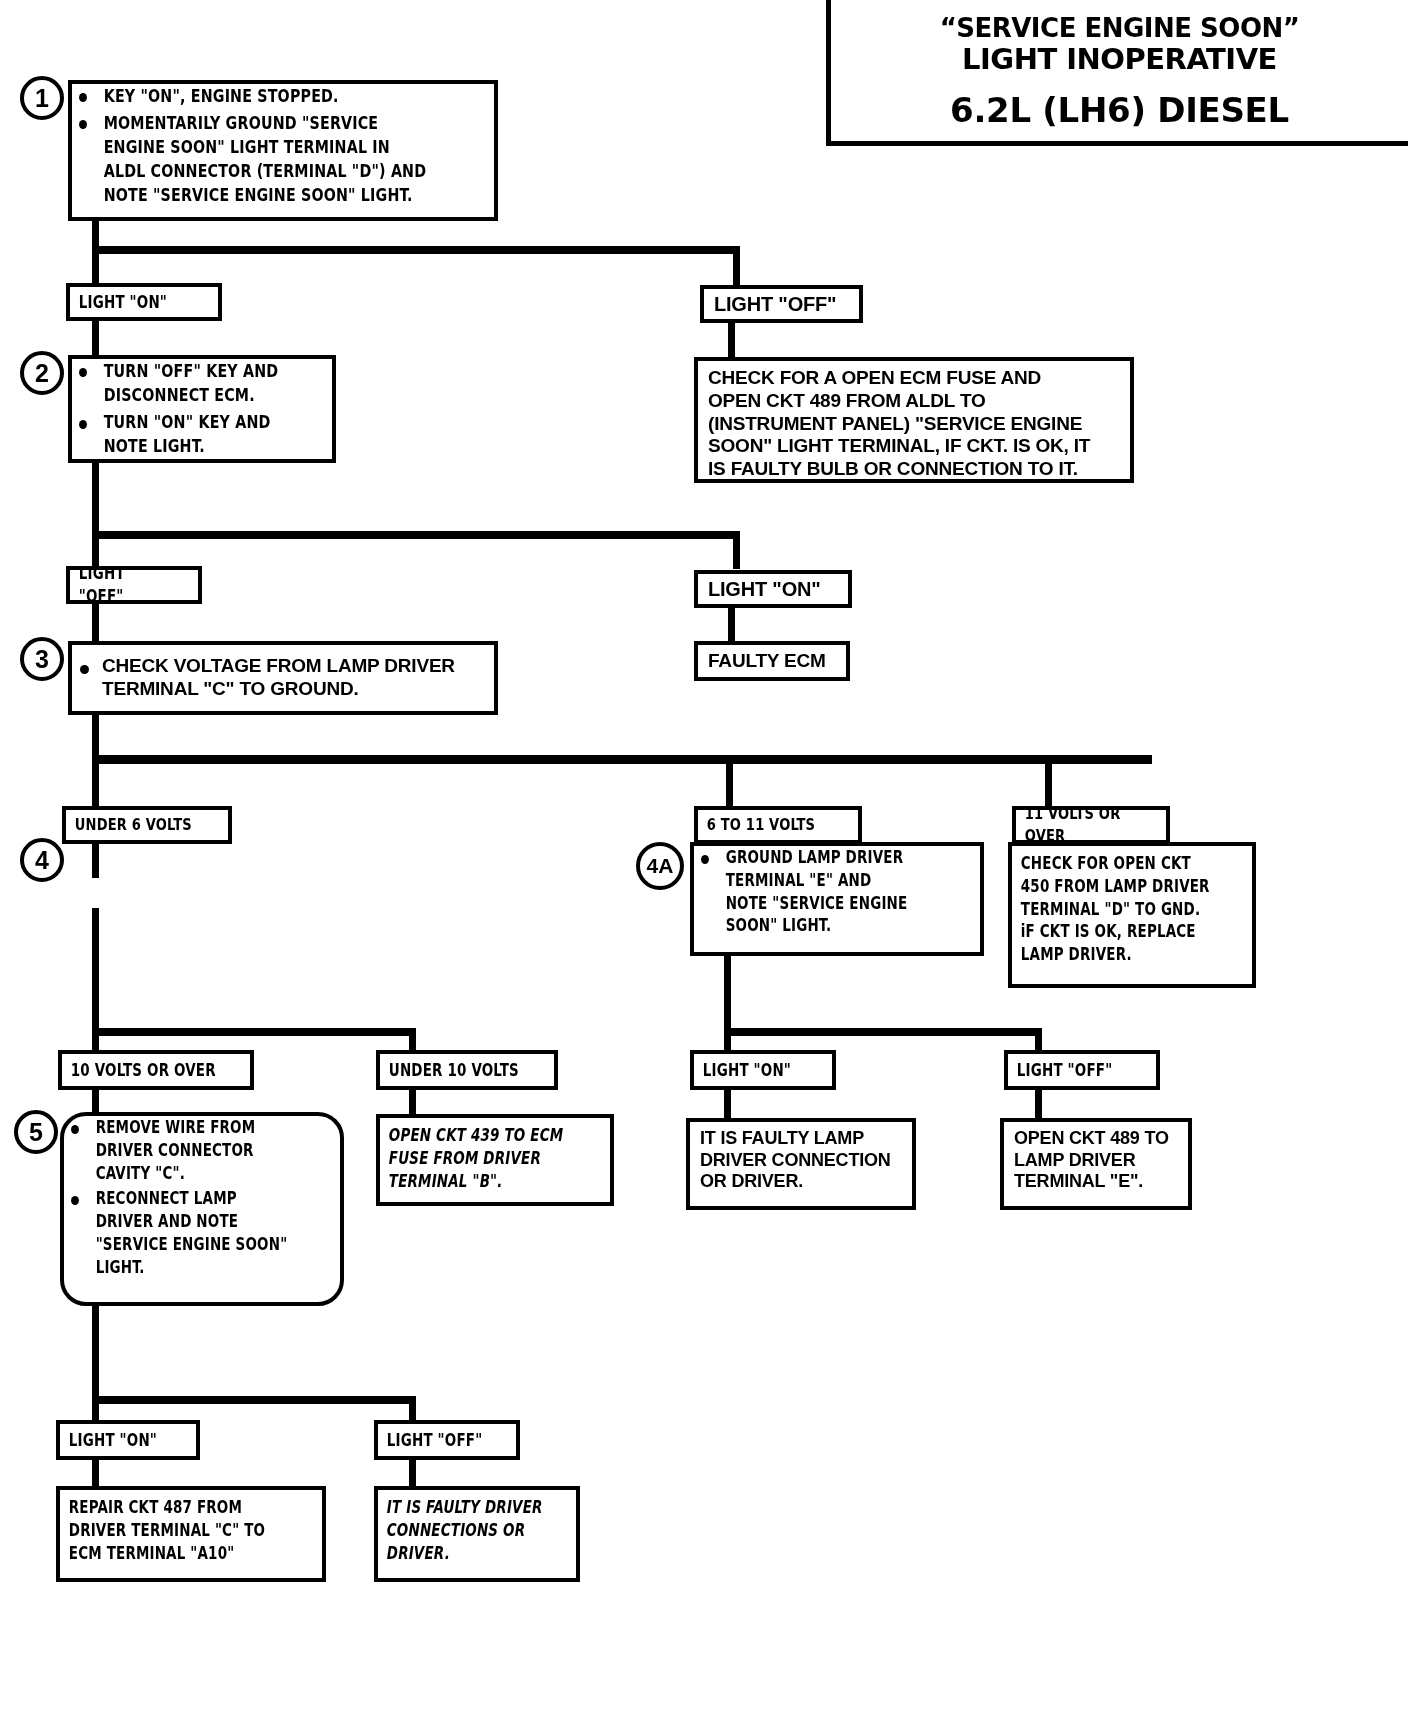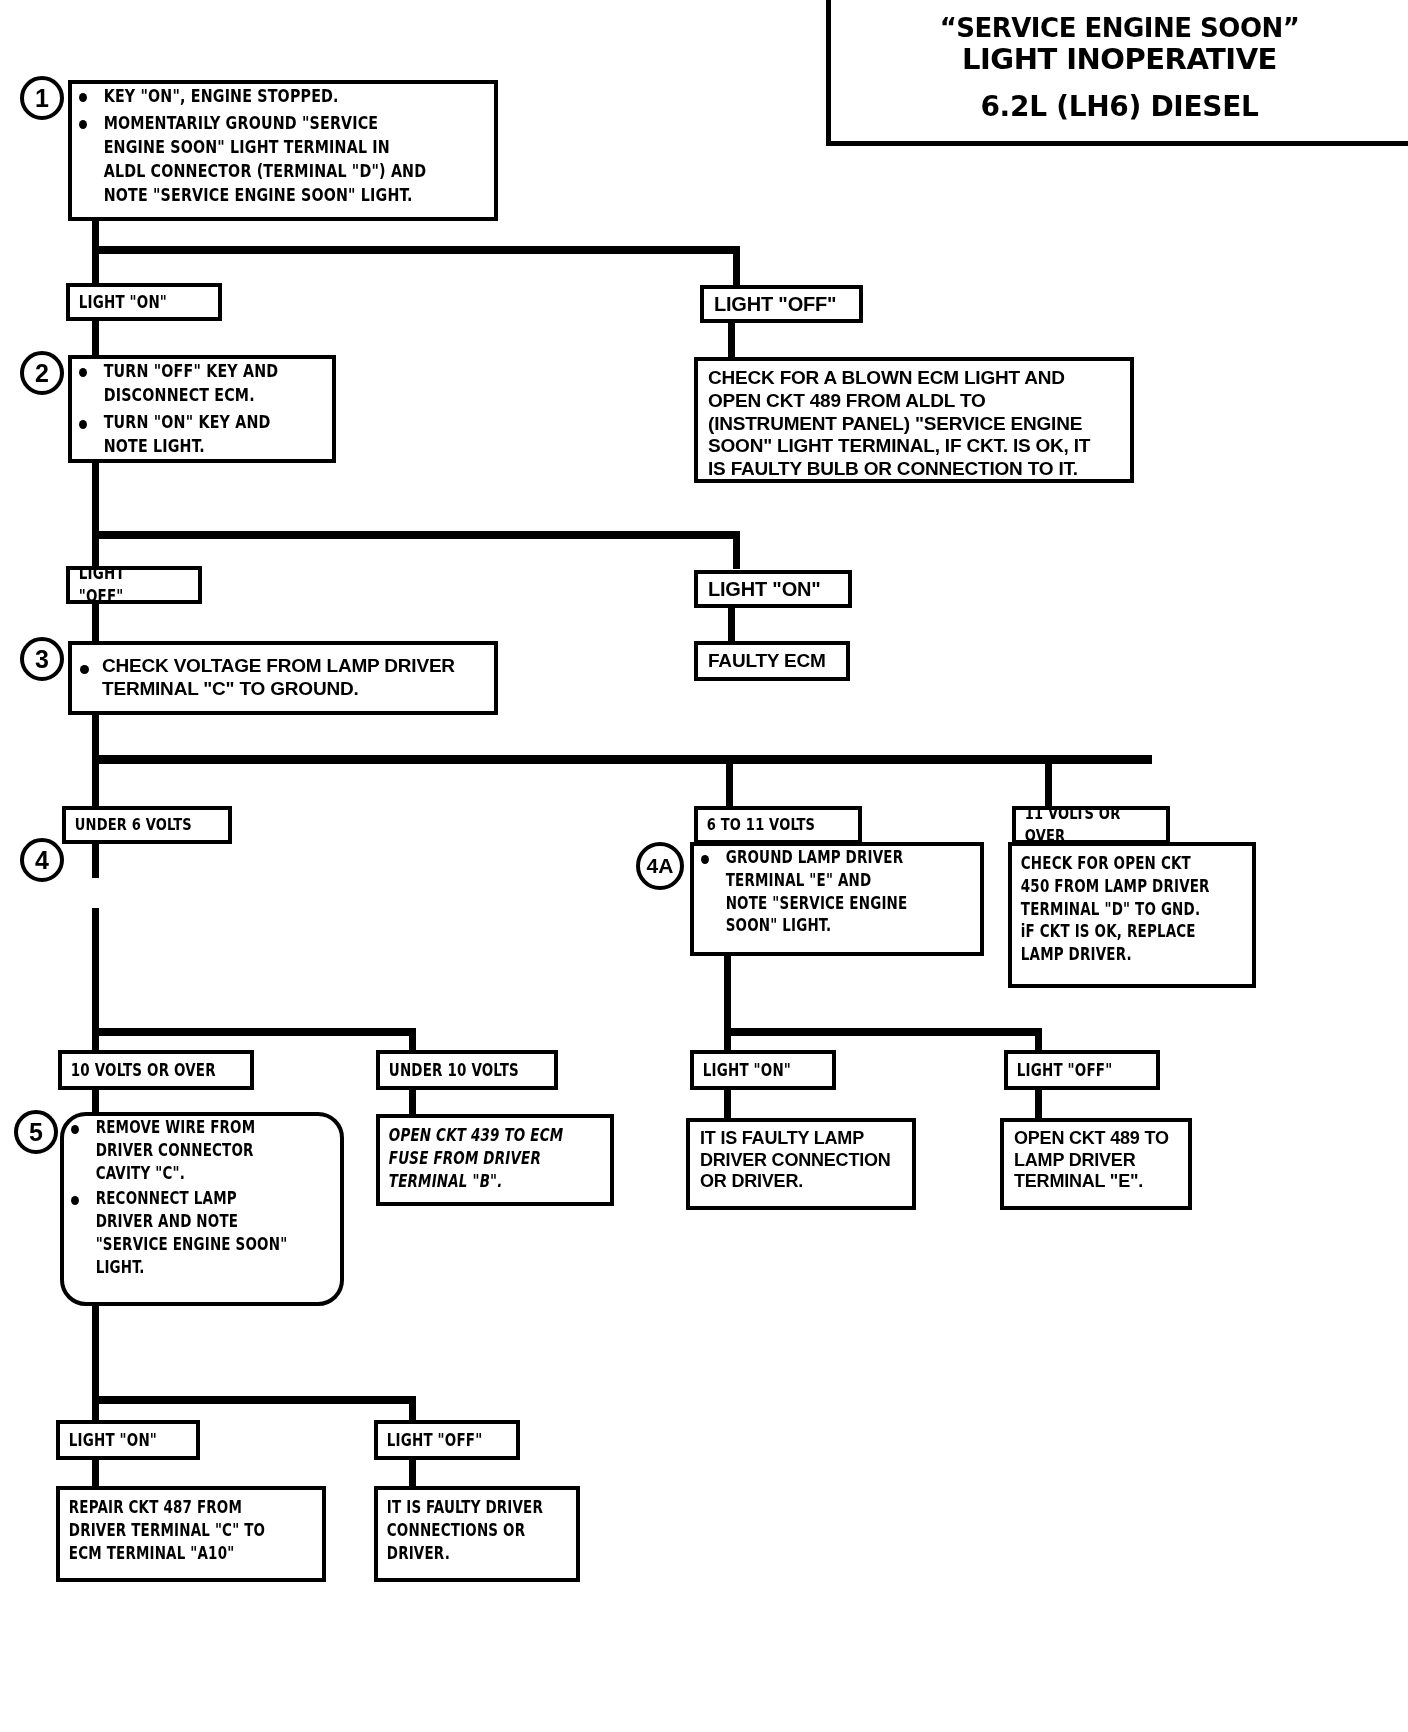--- a/index.html
+++ b/index.html
@@ -120,21 +120,21 @@
     font-family: "DejaVu Sans", sans-serif;
     font-weight: bold;
     font-size: 29px;
     line-height: 1.15;
     letter-spacing: -0.5px;
     white-space: nowrap;
   }
   #title-block .t3 {
     font-family: "DejaVu Sans", sans-serif;
     font-weight: bold;
-    font-size: 28px;
+    font-size: 34px;
     letter-spacing: -0.3px;
     padding-top: 14px;
     white-space: nowrap;
   }
 
   
   .lbl { font-size: 17px; }
   .lbl-h { font-size: 20px; }
   .b16 { font-size: 16.5px; }
   .b17 { font-size: 17px; }
@@ -194,21 +194,21 @@
       </li>
       <li>
         <span>TURN "ON" KEY AND</span><br>
         <span>NOTE LIGHT.</span>
       </li>
     </ul>
   </div>
 
   <div class="box top" style="left:694px; top:357px; width:440px; height:126px;">
     <div class="helv b19 pad" style="width:100%;">
-      <span>CHECK FOR A BLOWN ECM LIGHT AND</span><br>
+      <span>CHECK FOR A OPEN ECM FUSE AND</span><br>
       <span>OPEN CKT 489 FROM ALDL TO</span><br>
       <span>(INSTRUMENT PANEL) "SERVICE ENGINE</span><br>
       <span>SOON" LIGHT TERMINAL, IF CKT. IS OK, IT</span><br>
       <span>IS FAULTY BULB OR CONNECTION TO IT.</span>
     </div>
   </div>
 
   <div class="line" style="left:92px; top:463px; width:7px; height:75px;"></div>
   <div class="line" style="left:92px; top:531px; width:648px; height:8px;"></div>
   <div class="line" style="left:92px; top:531px; width:7px; height:38px;"></div>
@@ -372,21 +372,21 @@
   <div class="line" style="left:409px; top:1460px; width:7px; height:32px;"></div>
 
   <div class="box top" style="left:56px; top:1486px; width:270px; height:96px;">
     <div class="cond b17 pad" style="width:100%;">
       <span>REPAIR CKT 487 FROM</span><br>
       <span>DRIVER TERMINAL "C" TO</span><br>
       <span>ECM TERMINAL "A10"</span>
     </div>
   </div>
 
-  <div class="box top" style="left:374px; top:1486px; width:206px; height:96px;">
+  <div class="box top" style="left:374px; top:1486px; width:206px; height:96px;font-style:italic;">
     <div class="cond b17 pad" style="width:100%;">
       <span>IT IS FAULTY DRIVER</span><br>
       <span>CONNECTIONS OR</span><br>
       <span>DRIVER.</span>
     </div>
   </div>
 
 </div>
 
 </body></html>

